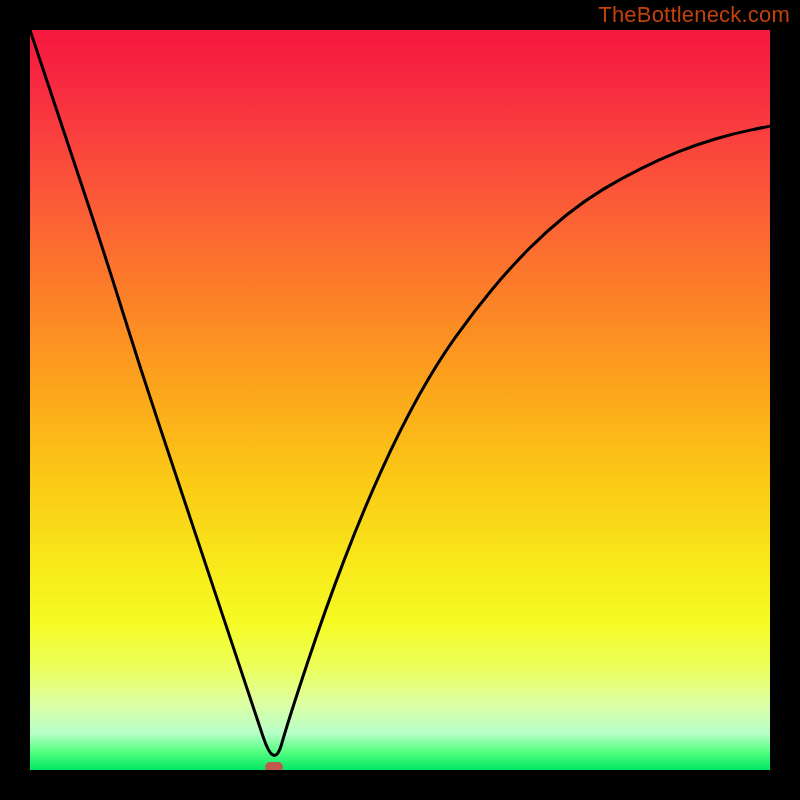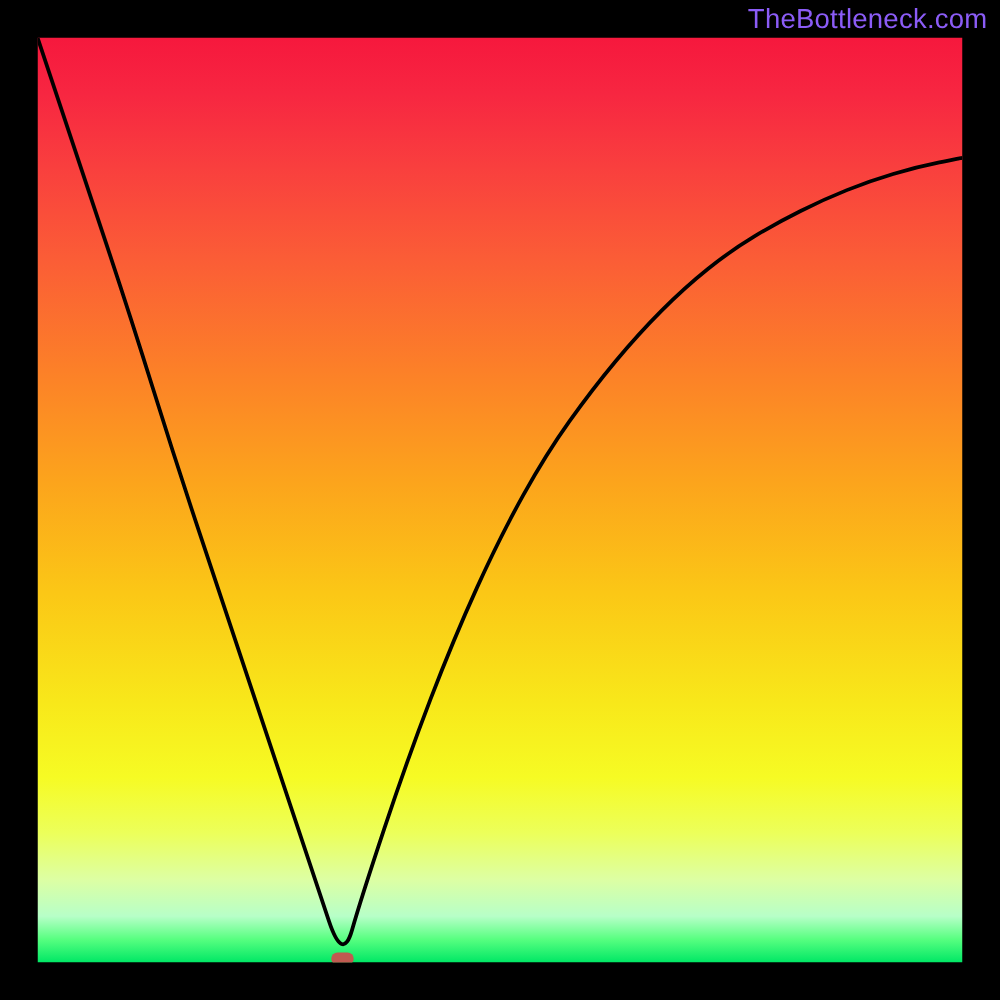--- a/index.html
+++ b/index.html
@@ -16,21 +16,21 @@
     left: 0;
     top: 0;
     width: 800px;
     height: 800px;
     background: #000;
   }
   .watermark {
     position: absolute;
     top: 2px;
     right: 10px;
-    color: #8b5cf6;
+    color: #c2410c;
     font-size: 22px;
     letter-spacing: 0.2px;
     font-weight: 500;
     user-select: none;
   }
   .plot-area {
     position: absolute;
     left: 30px;
     top: 30px;
     width: 740px;

